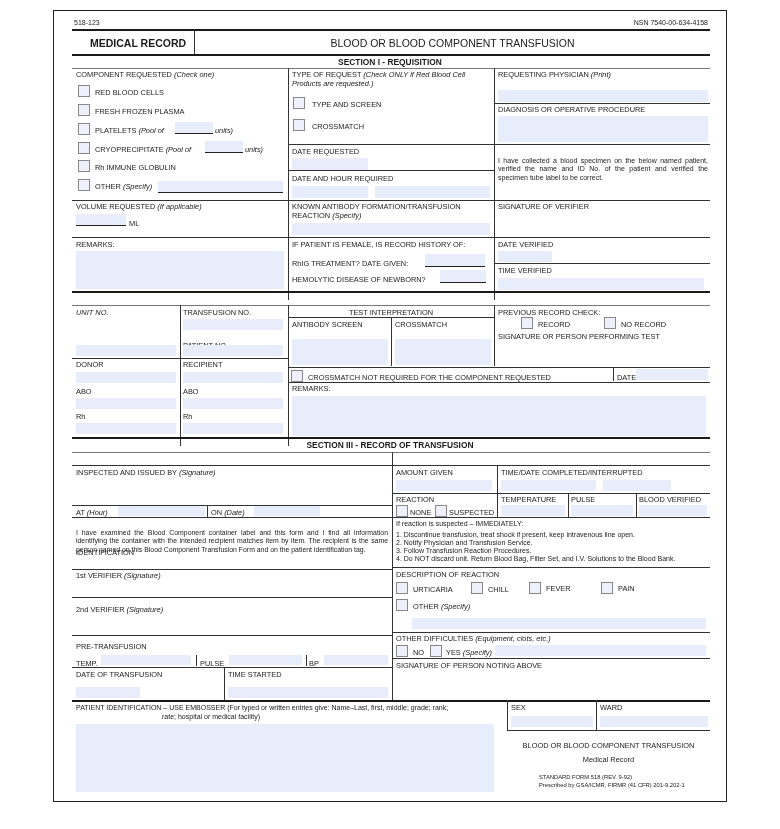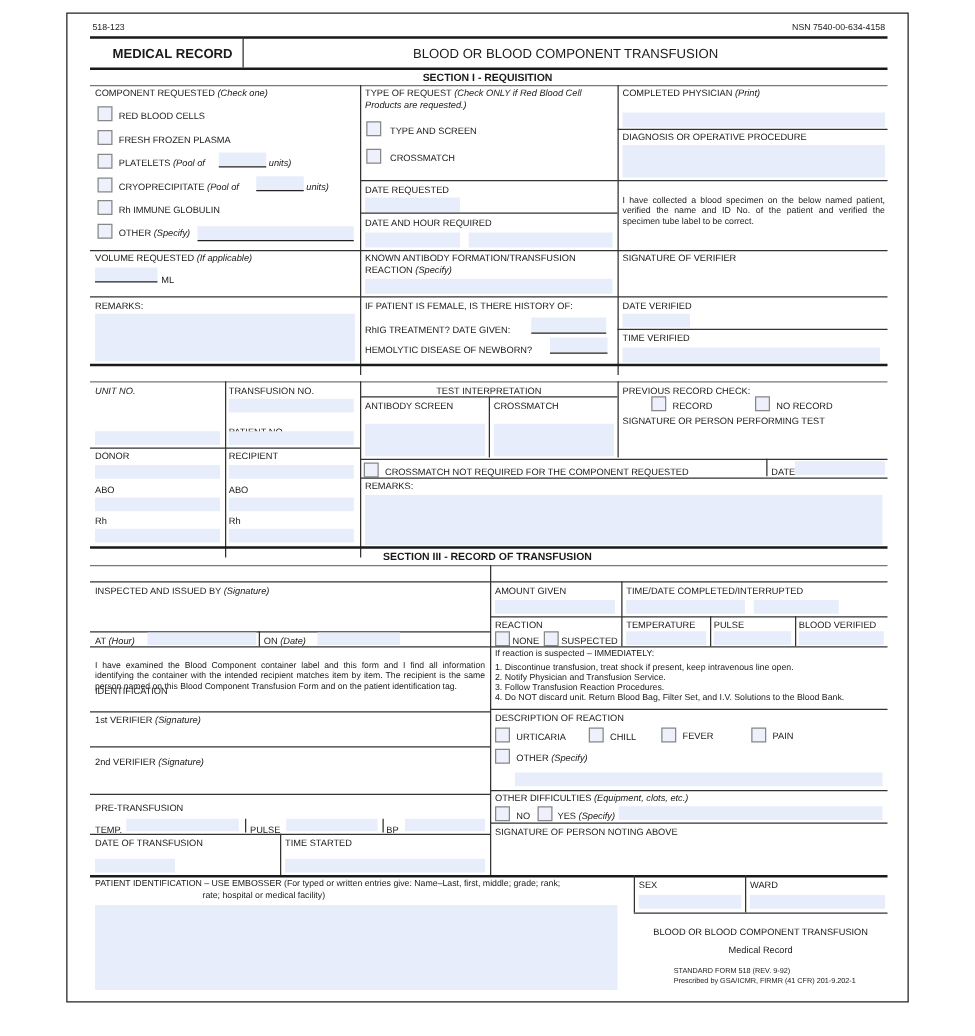--- a/index.html
+++ b/index.html
@@ -71,21 +71,21 @@
   <div class="t" style="left:258px;top:111px;">CROSSMATCH</div>
   <div class="hl" style="left:234px;width:206px;top:133px;"></div>
   <div class="t" style="left:238px;top:136px;">DATE REQUESTED</div>
   <div class="fill" style="left:238px;top:147px;width:76px;height:12px;"></div>
   <div class="hl" style="left:234px;width:206px;top:159px;"></div>
   <div class="t" style="left:238px;top:163px;">DATE AND HOUR REQUIRED</div>
   <div class="fill" style="left:238px;top:175px;width:76px;height:12px;"></div>
   <div class="fill" style="left:321px;top:175px;width:115px;height:12px;"></div>
 
   <div class="vl" style="left:440px;top:57px;height:232px;"></div>
-  <div class="t" style="left:444px;top:59px;"><span>COMPLETED PHYSICIAN</span> <i>(Print)</i></div>
+  <div class="t" style="left:444px;top:59px;"><span>REQUESTING PHYSICIAN</span> <i>(Print)</i></div>
   <div class="fill" style="left:444px;top:79px;width:210px;height:12px;"></div>
   <div class="hl" style="left:440px;width:216px;top:92px;"></div>
   <div class="t" style="left:444px;top:94px;">DIAGNOSIS OR OPERATIVE PROCEDURE</div>
   <div class="fill" style="left:444px;top:105px;width:210px;height:26px;"></div>
   <div class="hl" style="left:440px;width:216px;top:133px;"></div>
   <div class="para" style="left:444px;top:146px;width:210px;font-size:7px;">I have collected a blood specimen on the below named patient, verified the name and ID No. of the patient and verified the specimen tube label to be correct.</div>
 
   <div class="hl" style="left:18px;width:638px;top:189px;"></div>
 
   <div class="t" style="left:22px;top:191px;"><span>VOLUME REQUESTED</span> <i>(If applicable)</i></div>
@@ -97,21 +97,21 @@
   <div class="t" style="left:238px;top:200px;"><span>REACTION</span> <i>(Specify)</i></div>
   <div class="fill" style="left:238px;top:212px;width:198px;height:12px;"></div>
 
   <div class="t" style="left:444px;top:191px;">SIGNATURE OF VERIFIER</div>
 
   <div class="hl" style="left:18px;width:638px;top:226px;"></div>
 
   <div class="t" style="left:22px;top:229px;">REMARKS:</div>
   <div class="fill" style="left:22px;top:240px;width:208px;height:38px;"></div>
 
-  <div class="t" style="left:238px;top:229px;">IF PATIENT IS FEMALE, IS THERE HISTORY OF:</div>
+  <div class="t" style="left:238px;top:229px;">IF PATIENT IS FEMALE, IS RECORD HISTORY OF:</div>
   <div class="t" style="left:238px;top:248px;">RhIG TREATMENT? DATE GIVEN:</div>
   <div class="fill" style="left:371px;top:243px;width:60px;height:12px;"></div>
   <div class="uline" style="left:371px;width:60px;top:255px;"></div>
   <div class="t" style="left:238px;top:264px;">HEMOLYTIC DISEASE OF NEWBORN?</div>
   <div class="fill" style="left:386px;top:259px;width:46px;height:12px;"></div>
   <div class="uline" style="left:386px;width:46px;top:271px;"></div>
 
   <div class="t" style="left:444px;top:229px;">DATE VERIFIED</div>
   <div class="fill" style="left:444px;top:240px;width:54px;height:11px;"></div>
   <div class="hl" style="left:440px;width:216px;top:252px;"></div>

